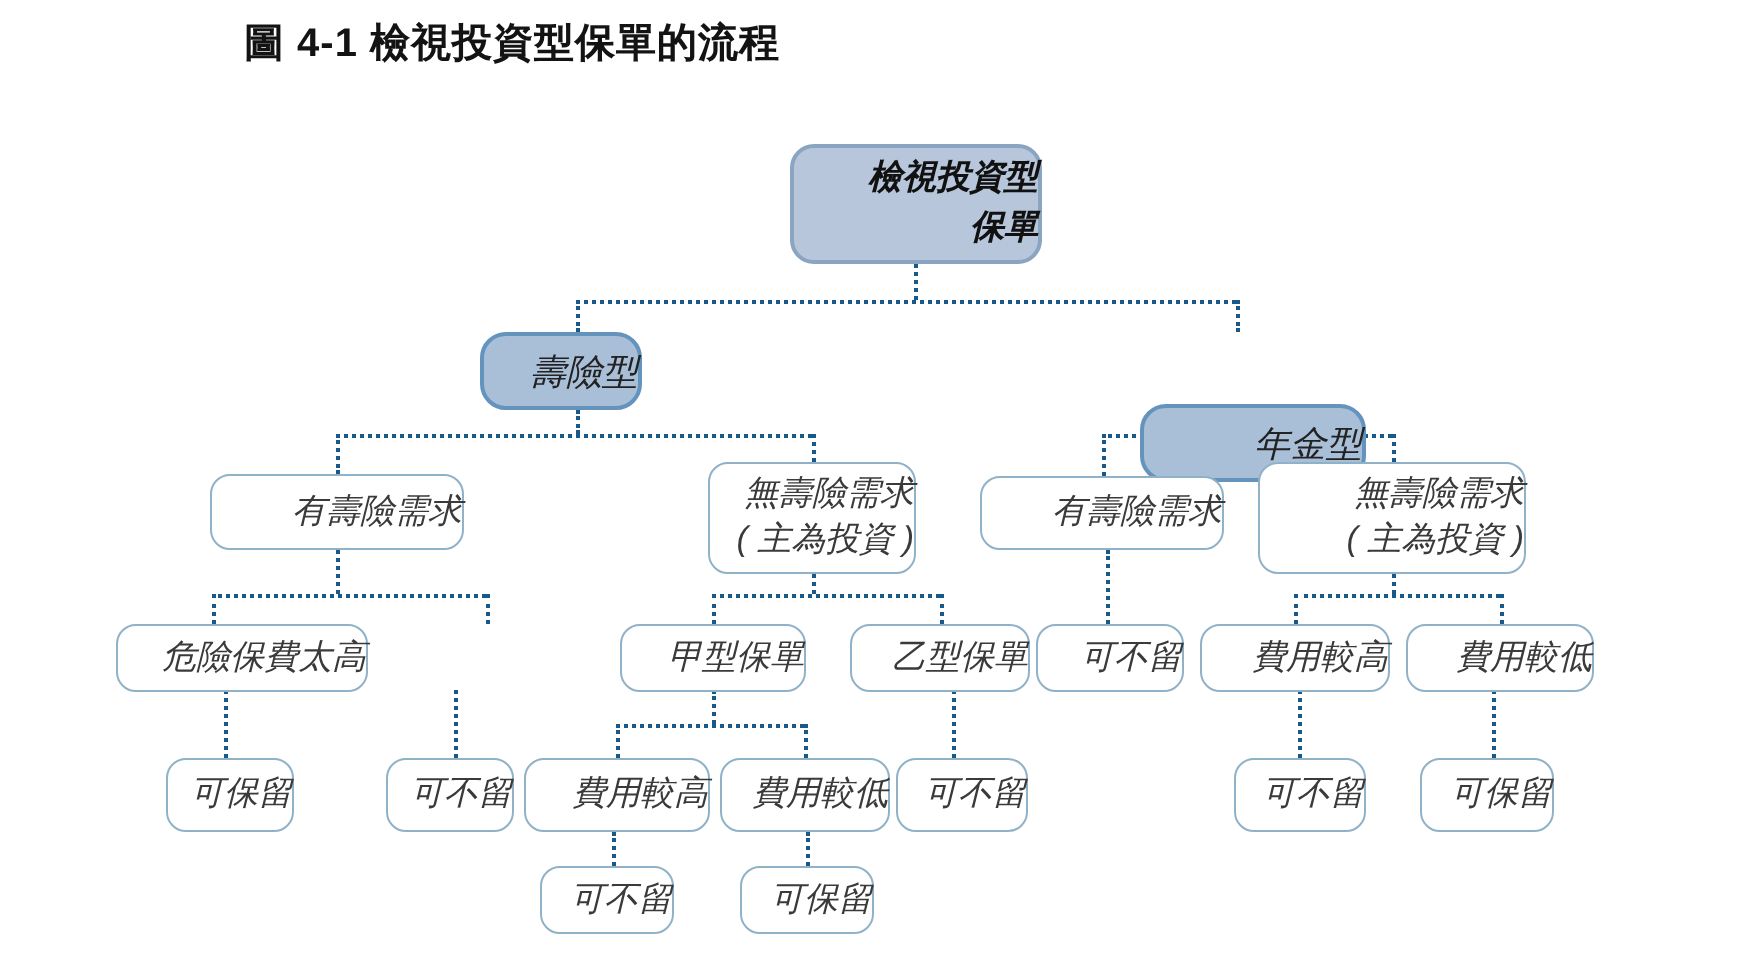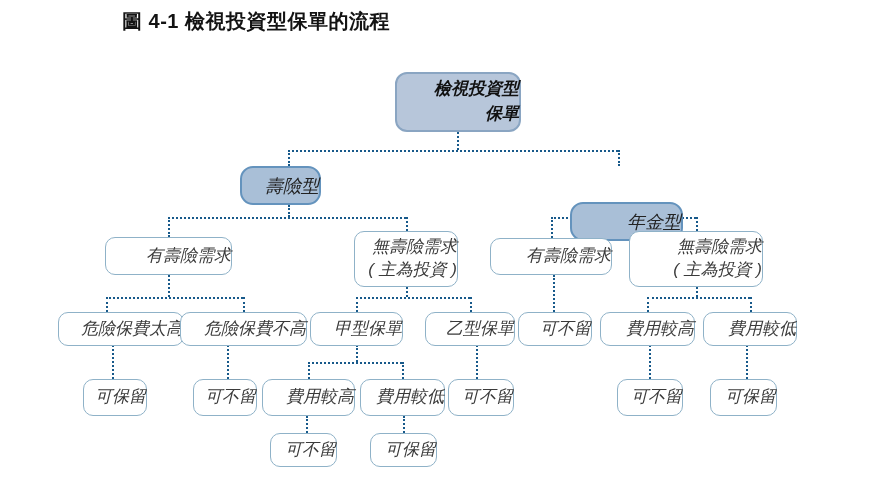--- a/index.html
+++ b/index.html
@@ -91,23 +91,20 @@
     <span>有壽險需求</span>
   </div>
   <div class="node white" style="left:629px;top:231px;width:134px;height:56px;">
     <span>無壽險需求</span>
     <span>( 主為投資 )</span>
   </div>
 
   <div class="node white" style="left:58px;top:312px;width:126px;height:34px;">
     <span>危險保費太高</span>
   </div>
-  <div class="node white" style="left:180px;top:312px;width:127px;height:34px;">
-    <span>危險保費不高</span>
-  </div>
   <div class="node white" style="left:425px;top:312px;width:90px;height:34px;">
     <span>乙型保單</span>
   </div>
   <div class="node white" style="left:310px;top:312px;width:93px;height:34px;">
     <span>甲型保單</span>
   </div>
   <div class="node white" style="left:518px;top:312px;width:74px;height:34px;">
     <span>可不留</span>
   </div>
   <div class="node white" style="left:600px;top:312px;width:95px;height:34px;">

